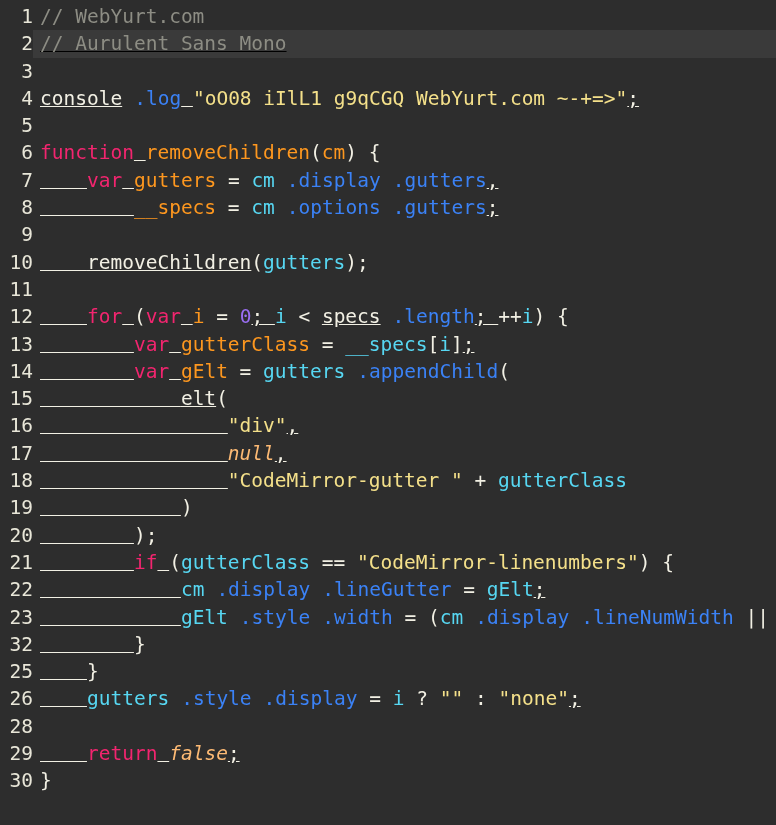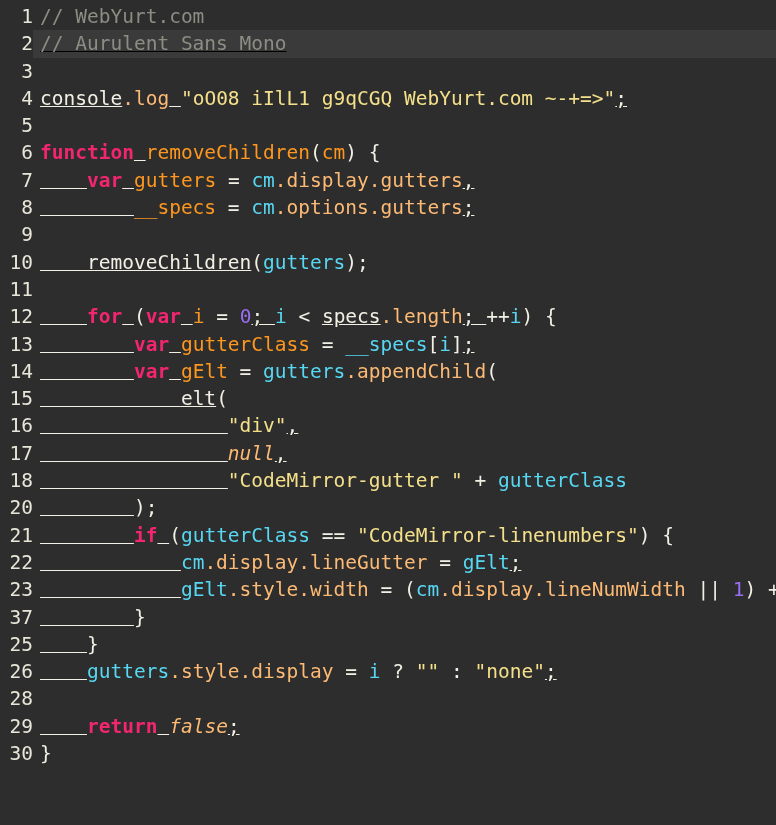--- a/index.html
+++ b/index.html
@@ -56,24 +56,24 @@
     flex: 1 1 auto;
     padding-left: 7px;
     white-space: pre;
     overflow: hidden;
     min-width: 0;
   }
 
   
   .t-comment  { color: #8d8d84; }
   .t-plain    { color: #f2f0e4; text-decoration: underline; }
-  .t-keyword  { color: #f2256f; font-weight: bold; }
+  .t-keyword  { color: #f2256f; }
   .t-def      { color: #fd971f; }
   .t-var      { color: #57d7f2; }
-  .t-prop     { color: #fdba74; }
+  .t-prop     { color: #3b82f6; margin-left: 12px; }
   .t-string   { color: #f4e08a; }
   .t-number   { color: #9a6ef2; }
   .t-atom     { color: #fdba74; font-style: italic; }
   .t-op       { color: #f2f0e4; }
   .t-bracket  { color: #f2f0e4; }
   .t-fnname   { color: #fd971f; }
 </style>
 </head>
 <body>
 
@@ -90,24 +90,25 @@
       <div class="line"><span class="gutter-num">9</span><span class="line-content">&nbsp;</span></div>
       <div class="line"><span class="gutter-num">10</span><span class="line-content"><span class="t-plain">    </span><span class="t-plain">removeChildren</span><span class="t-bracket">(</span><span class="t-var">gutters</span><span class="t-bracket">);</span></span></div>
       <div class="line"><span class="gutter-num">11</span><span class="line-content">&nbsp;</span></div>
       <div class="line"><span class="gutter-num">12</span><span class="line-content"><span class="t-plain">    </span><span class="t-keyword">for</span><span class="t-plain"> </span><span class="t-bracket">(</span><span class="t-keyword">var</span><span class="t-plain"> </span><span class="t-def">i</span><span class="t-op"> = </span><span class="t-number">0</span><span class="t-plain">; </span><span class="t-var">i</span><span class="t-op"> &lt; </span><span class="t-plain">specs</span><span class="t-prop">.length</span><span class="t-plain">; </span><span class="t-op">++</span><span class="t-var">i</span><span class="t-bracket">) {</span></span></div>
       <div class="line"><span class="gutter-num">13</span><span class="line-content"><span class="t-plain">        </span><span class="t-keyword">var</span><span class="t-plain"> </span><span class="t-def">gutterClass</span><span class="t-op"> = </span><span class="t-var">__specs</span><span class="t-bracket">[</span><span class="t-var">i</span><span class="t-bracket">]</span><span class="t-plain">;</span></span></div>
       <div class="line"><span class="gutter-num">14</span><span class="line-content"><span class="t-plain">        </span><span class="t-keyword">var</span><span class="t-plain"> </span><span class="t-def">gElt</span><span class="t-op"> = </span><span class="t-var">gutters</span><span class="t-prop">.appendChild</span><span class="t-bracket">(</span></span></div>
       <div class="line"><span class="gutter-num">15</span><span class="line-content"><span class="t-plain">            </span><span class="t-plain">elt</span><span class="t-bracket">(</span></span></div>
       <div class="line"><span class="gutter-num">16</span><span class="line-content"><span class="t-plain">                </span><span class="t-string">"div"</span><span class="t-plain">,</span></span></div>
       <div class="line"><span class="gutter-num">17</span><span class="line-content"><span class="t-plain">                </span><span class="t-atom">null</span><span class="t-plain">,</span></span></div>
       <div class="line"><span class="gutter-num">18</span><span class="line-content"><span class="t-plain">                </span><span class="t-string">"CodeMirror-gutter "</span><span class="t-op"> + </span><span class="t-var">gutterClass</span></span></div>
+      <div class="line"><span class="gutter-num">19</span><span class="line-content"><span class="t-plain">            </span><span class="t-bracket">)</span></span></div>
       <div class="line"><span class="gutter-num">20</span><span class="line-content"><span class="t-plain">        </span><span class="t-bracket">);</span></span></div>
       <div class="line"><span class="gutter-num">21</span><span class="line-content"><span class="t-plain">        </span><span class="t-keyword">if</span><span class="t-plain"> </span><span class="t-bracket">(</span><span class="t-var">gutterClass</span><span class="t-op"> == </span><span class="t-string">"CodeMirror-linenumbers"</span><span class="t-bracket">) {</span></span></div>
       <div class="line"><span class="gutter-num">22</span><span class="line-content"><span class="t-plain">            </span><span class="t-var">cm</span><span class="t-prop">.display</span><span class="t-prop">.lineGutter</span><span class="t-op"> = </span><span class="t-var">gElt</span><span class="t-plain">;</span></span></div>
       <div class="line"><span class="gutter-num">23</span><span class="line-content"><span class="t-plain">            </span><span class="t-var">gElt</span><span class="t-prop">.style</span><span class="t-prop">.width</span><span class="t-op"> = </span><span class="t-bracket">(</span><span class="t-var">cm</span><span class="t-prop">.display</span><span class="t-prop">.lineNumWidth</span><span class="t-op"> || </span><span class="t-number">1</span><span class="t-bracket">)</span><span class="t-op"> +</span></span></div>
-      <div class="line"><span class="gutter-num">37</span><span class="line-content"><span class="t-plain">        </span><span class="t-bracket">}</span></span></div>
+      <div class="line"><span class="gutter-num">32</span><span class="line-content"><span class="t-plain">        </span><span class="t-bracket">}</span></span></div>
       <div class="line"><span class="gutter-num">25</span><span class="line-content"><span class="t-plain">    </span><span class="t-bracket">}</span></span></div>
       <div class="line"><span class="gutter-num">26</span><span class="line-content"><span class="t-plain">    </span><span class="t-var">gutters</span><span class="t-prop">.style</span><span class="t-prop">.display</span><span class="t-op"> = </span><span class="t-var">i</span><span class="t-op"> ? </span><span class="t-string">""</span><span class="t-op"> : </span><span class="t-string">"none"</span><span class="t-plain">;</span></span></div>
       <div class="line"><span class="gutter-num">28</span><span class="line-content">&nbsp;</span></div>
       <div class="line"><span class="gutter-num">29</span><span class="line-content"><span class="t-plain">    </span><span class="t-keyword">return</span><span class="t-plain"> </span><span class="t-atom">false</span><span class="t-plain">;</span></span></div>
       <div class="line"><span class="gutter-num">30</span><span class="line-content"><span class="t-bracket">}</span></span></div>
     </div>
 </div>
 
 </body></html>

